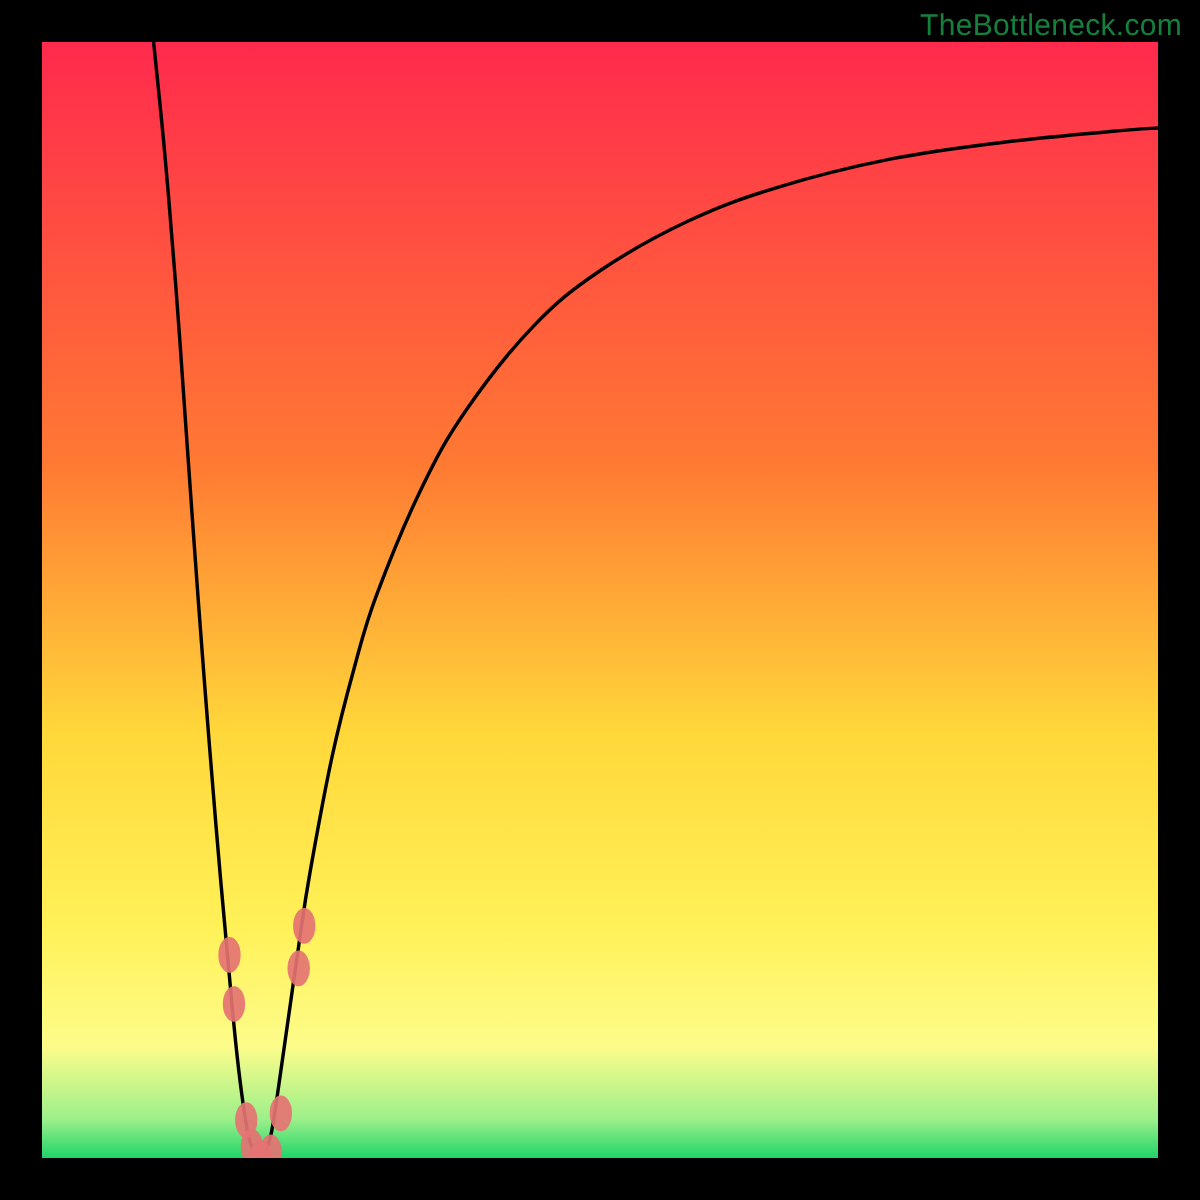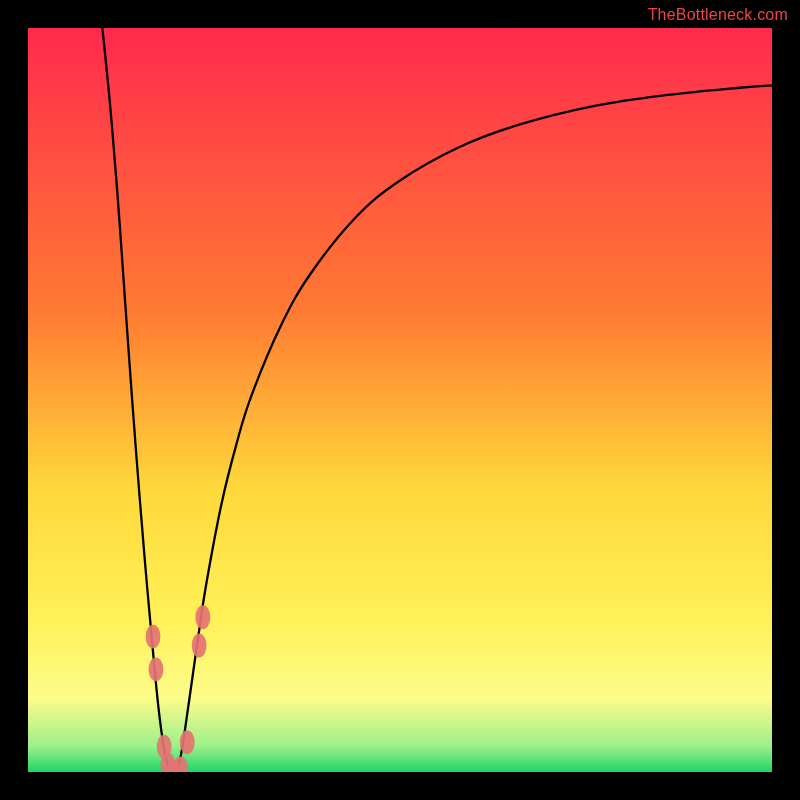--- a/index.html
+++ b/index.html
@@ -26,22 +26,22 @@
   }
   .plot svg {
     display: block;
     width: 100%;
     height: 100%;
   }
   .watermark {
     position: absolute;
     top: 6px;
     right: 12px;
-    color: #ef4444;
-    font-size: 16px;
+    color: #15803d;
+    font-size: 20px;
     font-weight: 500;
     letter-spacing: 0.2px;
     user-select: none;
   }
 </style>
 </head>
 <body>
 
 <div class="container">
   <div class="plot">

